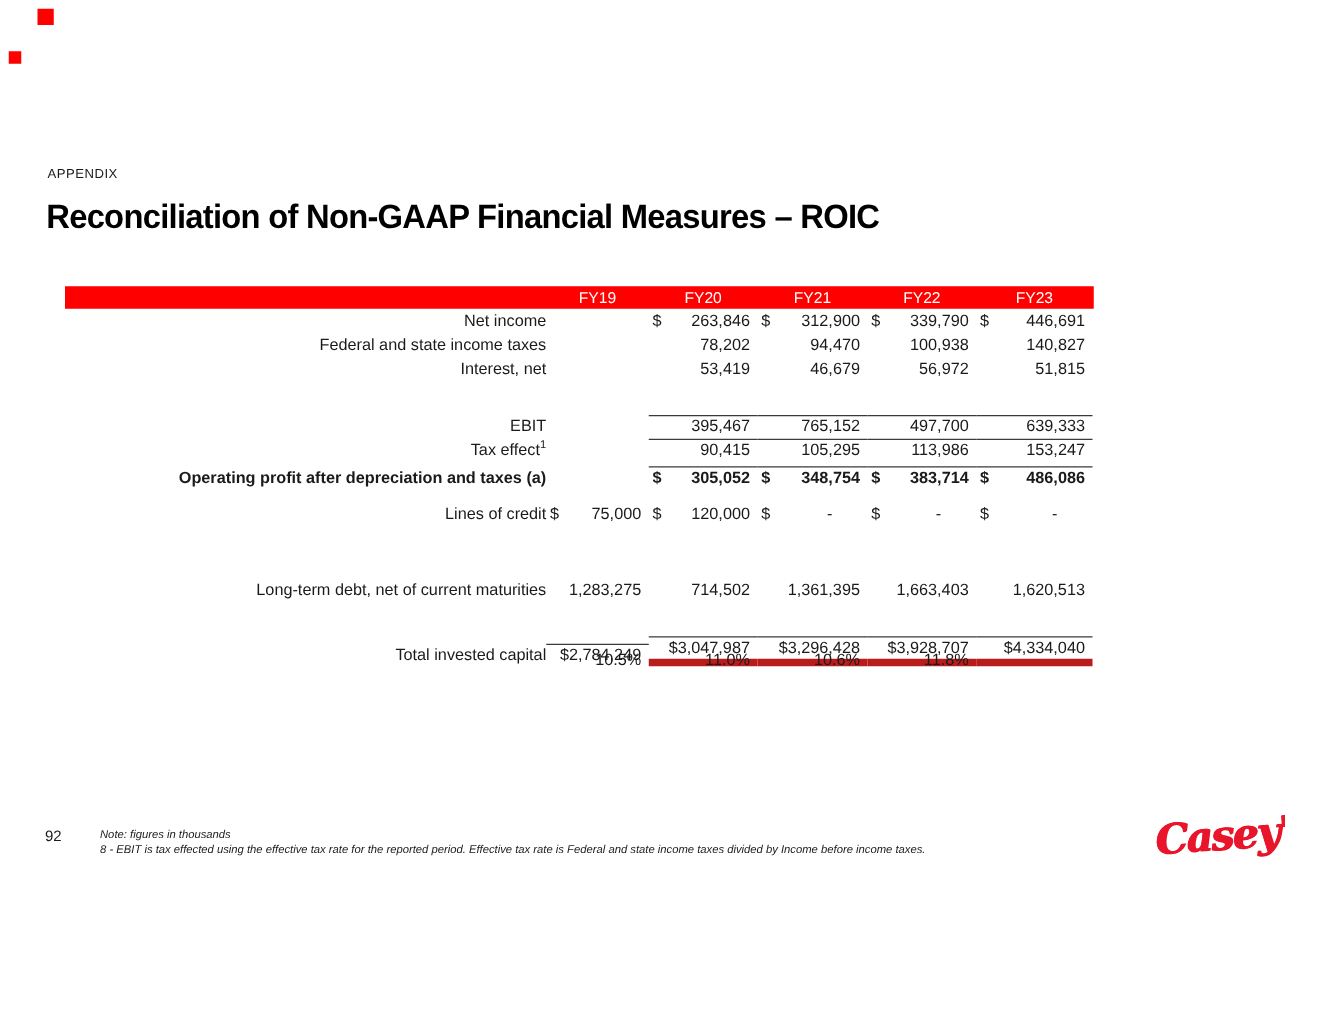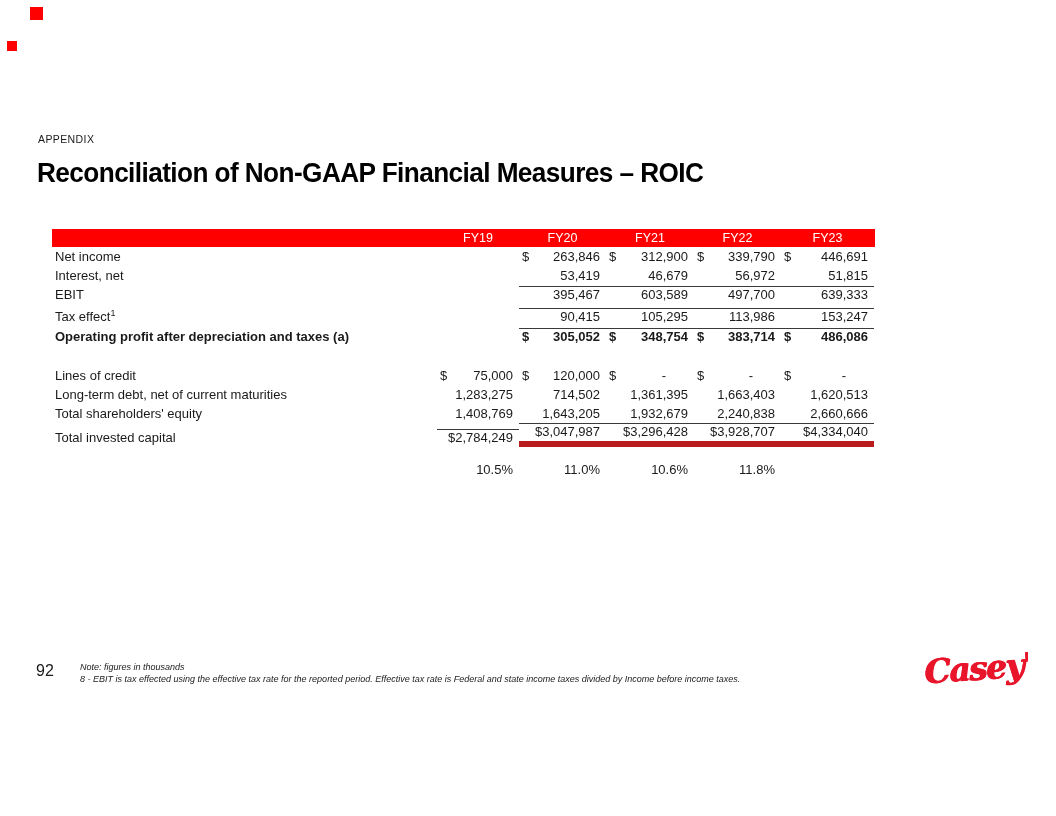--- a/index.html
+++ b/index.html
@@ -12,31 +12,31 @@
 
   #appendix{position:absolute;left:38px;top:133px;font-size:10.5px;letter-spacing:.4px;color:#1a1a1a;}
   #title{position:absolute;left:37px;top:158px;margin:0;font-size:27px;font-weight:bold;color:#000;
          letter-spacing:-0.6px;transform:scaleX(.97);transform-origin:left;white-space:nowrap;}
 
   
   #table{position:absolute;left:52px;top:229px;width:823px;font-size:13px;}
   .grid{display:grid;grid-template-columns:385px 82px 87px 88px 87px 93px;}
   #thead{background:var(--red,#fe0000);height:18px;color:#fff;font-weight:normal;font-size:12.5px;}
   #thead .hc{display:flex;align-items:center;justify-content:center;}
-  .row{align-items:end;}
+  .row{align-items:end;text-align:right;}
   .lbl{padding-left:3px;line-height:15px;padding-bottom:2px;white-space:nowrap;}
   .lbl sup{font-size:9px;vertical-align:super;line-height:0;}
   .val{position:relative;display:flex;justify-content:flex-end;align-items:flex-end;
        padding:0 6px 2px 0;line-height:15px;white-space:nowrap;}
   .cur{position:absolute;left:3px;bottom:2px;}
   .num.dash{padding-right:22px;}
-  .lt{border-top:1px solid #3a3a3a;}
+  .lt{border-top:1px solid #3a3a3a;margin-top:28px;}
   .lb{border-bottom:6px solid #b91c1c;}
 
-  #pagenum{position:absolute;left:36px;top:662px;font-size:16px;color:#1a1a1a;}
+  #pagenum{position:absolute;left:36px;top:662px;font-size:12px;color:#1a1a1a;}
   #notes{position:absolute;left:80px;top:661px;font-size:9px;font-style:italic;color:#1a1a1a;line-height:12px;white-space:nowrap;}
 
   #logo{position:absolute;left:924px;top:648px;font-family:"DejaVu Serif",serif;font-style:italic;
         font-weight:bold;font-size:33px;color:var(--logored,#e8152b);transform:rotate(-4deg);
         letter-spacing:-1.5px;text-shadow:1px 0 0 currentColor, 0 .5px 0 currentColor;white-space:nowrap;}
 </style>
 </head>
 <body>
 
 <div id="canvas">
@@ -72,20 +72,38 @@
           <div class="val">
             <span class="cur">$</span>
             <span class="num">339,790</span>
           </div>
           <div class="val">
             <span class="cur">$</span>
             <span class="num">446,691</span>
           </div>
         </div>
         <div class="grid row" style="height: 19px;">
+          <div class="lbl">Federal and state income taxes</div>
+          <div class="val">
+            <span class="num"></span>
+          </div>
+          <div class="val">
+            <span class="num">78,202</span>
+          </div>
+          <div class="val">
+            <span class="num">94,470</span>
+          </div>
+          <div class="val">
+            <span class="num">100,938</span>
+          </div>
+          <div class="val">
+            <span class="num">140,827</span>
+          </div>
+        </div>
+        <div class="grid row" style="height: 19px;">
           <div class="lbl">Interest, net</div>
           <div class="val">
             <span class="num"></span>
           </div>
           <div class="val">
             <span class="num">53,419</span>
           </div>
           <div class="val">
             <span class="num">46,679</span>
           </div>
@@ -98,21 +116,21 @@
         </div>
         <div class="grid row" style="height: 19px;">
           <div class="lbl">EBIT</div>
           <div class="val">
             <span class="num"></span>
           </div>
           <div class="val lt">
             <span class="num">395,467</span>
           </div>
           <div class="val lt">
-            <span class="num">603,589</span>
+            <span class="num">765,152</span>
           </div>
           <div class="val lt">
             <span class="num">497,700</span>
           </div>
           <div class="val lt">
             <span class="num">639,333</span>
           </div>
         </div>
         <div class="grid row" style="height: 22px;">
           <div class="lbl">Tax effect<sup>1</sup></div>
@@ -147,21 +165,21 @@
           </div>
           <div class="val lt">
             <span class="cur">$</span>
             <span class="num">383,714</span>
           </div>
           <div class="val lt">
             <span class="cur">$</span>
             <span class="num">486,086</span>
           </div>
         </div>
-        <div class="grid row" style="height: 19px; margin-top: 20px;">
+        <div class="grid row" style="height: 19px; margin-top: 36px;">
           <div class="lbl">Lines of credit</div>
           <div class="val">
             <span class="cur">$</span>
             <span class="num">75,000</span>
           </div>
           <div class="val">
             <span class="cur">$</span>
             <span class="num">120,000</span>
           </div>
           <div class="val">
@@ -170,54 +188,36 @@
           </div>
           <div class="val">
             <span class="cur">$</span>
             <span class="num dash">-</span>
           </div>
           <div class="val">
             <span class="cur">$</span>
             <span class="num dash">-</span>
           </div>
         </div>
-        <div class="grid row" style="height: 19px;">
+        <div class="grid row" style="height: 19px; margin-top: 42px;">
           <div class="lbl">Long-term debt, net of current maturities</div>
           <div class="val">
             <span class="num">1,283,275</span>
           </div>
           <div class="val">
             <span class="num">714,502</span>
           </div>
           <div class="val">
             <span class="num">1,361,395</span>
           </div>
           <div class="val">
             <span class="num">1,663,403</span>
           </div>
           <div class="val">
             <span class="num">1,620,513</span>
-          </div>
-        </div>
-        <div class="grid row" style="height: 19px;">
-          <div class="lbl">Total shareholders' equity</div>
-          <div class="val">
-            <span class="num">1,408,769</span>
-          </div>
-          <div class="val">
-            <span class="num">1,643,205</span>
-          </div>
-          <div class="val">
-            <span class="num">1,932,679</span>
-          </div>
-          <div class="val">
-            <span class="num">2,240,838</span>
-          </div>
-          <div class="val">
-            <span class="num">2,660,666</span>
           </div>
         </div>
         <div class="grid row" style="height: 20px;">
           <div class="lbl">Total invested capital</div>
           <div class="val lt">
             <span class="num">$2,784,249</span>
           </div>
           <div class="val lt lb">
             <span class="num">$3,047,987</span>
           </div>

